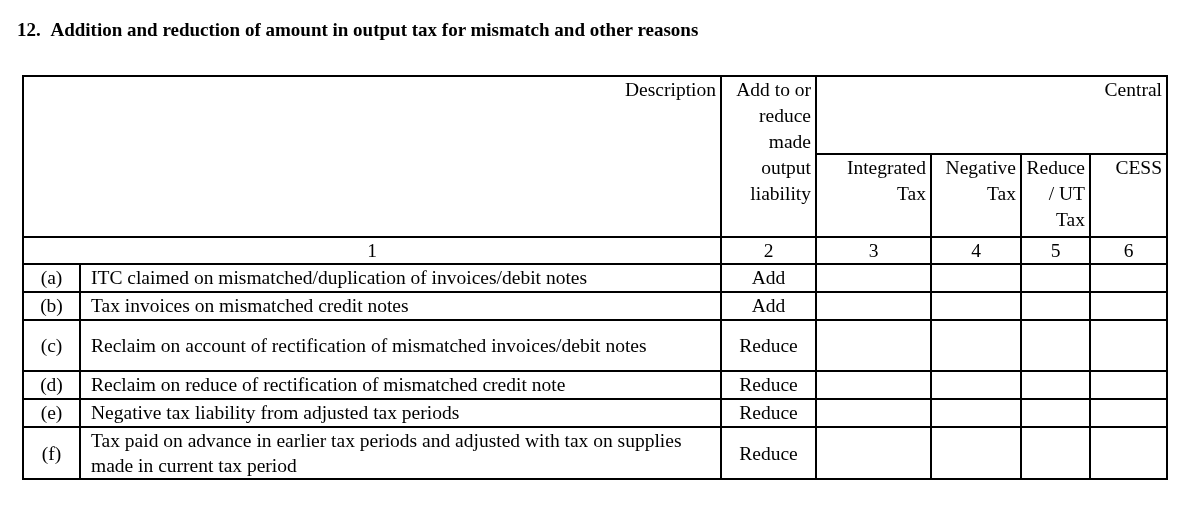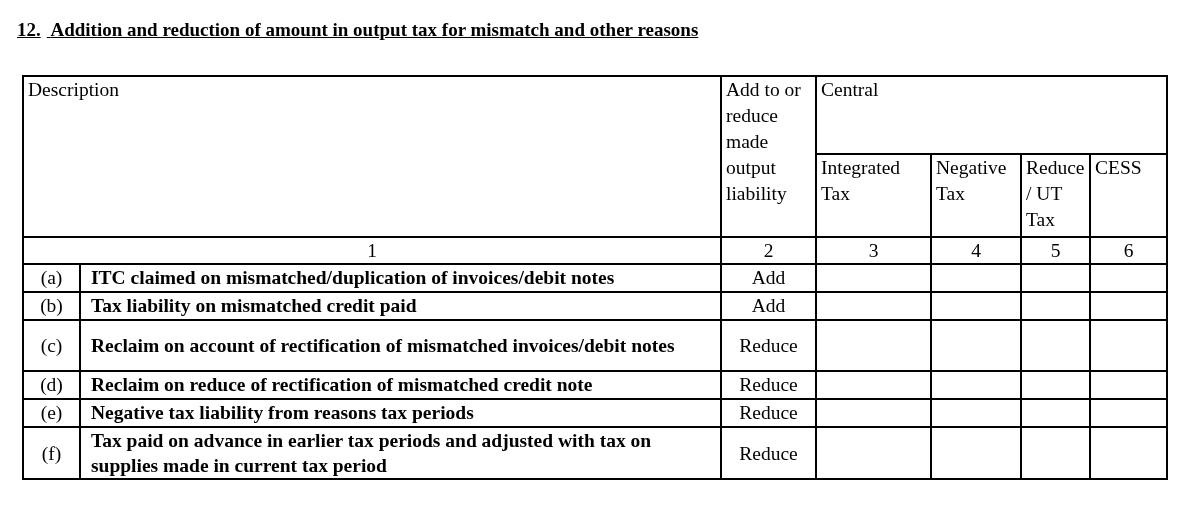--- a/index.html
+++ b/index.html
@@ -1,24 +1,24 @@
 <!DOCTYPE html>
 <html><head>
 <meta charset="utf-8">
 <style>
   html, body { margin:0; padding:0; background:#ffffff; }
   body { width:1192px; height:513px; position:relative; overflow:hidden;
          font-family:"Liberation Serif", "DejaVu Serif", serif; color:#000; }
-  .title { position:absolute; left:17px; top:19px; font-size:19px; font-weight:bold; white-space:nowrap;text-decoration:underline; }
+  .title { position:absolute; left:17px; top:19px; font-size:19px; font-weight:bold; white-space:nowrap; }
   .title .num { margin-right:6px; }
   table { position:absolute; left:22px; top:75px; border-collapse:collapse; table-layout:fixed; }
   td, th { border:2px solid #000; padding:0 4px; font-weight:normal; font-size:19.5px; line-height:26px; vertical-align:top; }
-  th { text-align:left; }
+  th { text-align:right; }
   .c { text-align:center; }
-  .desc { text-align:left; padding-left:10px;font-weight:bold; }
+  .desc { text-align:left; padding-left:10px; }
   tr.num-row td { text-align:center; height:25px; vertical-align:middle; line-height:24px; }
   tr.r1 td { height:26px; line-height:24px; vertical-align:middle; }
   tr.r2 td { height:49px; line-height:25px; vertical-align:middle; }
 </style>
 </head>
 <body>
 
 <div class="title">
   <span class="num">12.</span>
   <span>Addition and reduction of amount in output tax for mismatch and other reasons</span>
@@ -59,21 +59,21 @@
     <td class="c">(a)</td>
     <td class="desc">ITC claimed on mismatched/duplication of invoices/debit notes</td>
     <td class="c">Add</td>
     <td></td>
     <td></td>
     <td></td>
     <td></td>
   </tr>
   <tr class="r1">
     <td class="c">(b)</td>
-    <td class="desc">Tax liability on mismatched credit paid</td>
+    <td class="desc">Tax invoices on mismatched credit notes</td>
     <td class="c">Add</td>
     <td></td>
     <td></td>
     <td></td>
     <td></td>
   </tr>
   <tr class="r2">
     <td class="c">(c)</td>
     <td class="desc" style="">Reclaim on account of rectification of mismatched invoices/debit notes</td>
     <td class="c">Reduce</td>
@@ -86,21 +86,21 @@
     <td class="c">(d)</td>
     <td class="desc">Reclaim on reduce of rectification of mismatched credit note</td>
     <td class="c">Reduce</td>
     <td></td>
     <td></td>
     <td></td>
     <td></td>
   </tr>
   <tr class="r1">
     <td class="c">(e)</td>
-    <td class="desc">Negative tax liability from reasons tax periods</td>
+    <td class="desc">Negative tax liability from adjusted tax periods</td>
     <td class="c">Reduce</td>
     <td></td>
     <td></td>
     <td></td>
     <td></td>
   </tr>
   <tr class="r2">
     <td class="c">(f)</td>
     <td class="desc">Tax paid on advance in earlier tax periods and adjusted with tax on supplies made in current tax period</td>
     <td class="c">Reduce</td>

